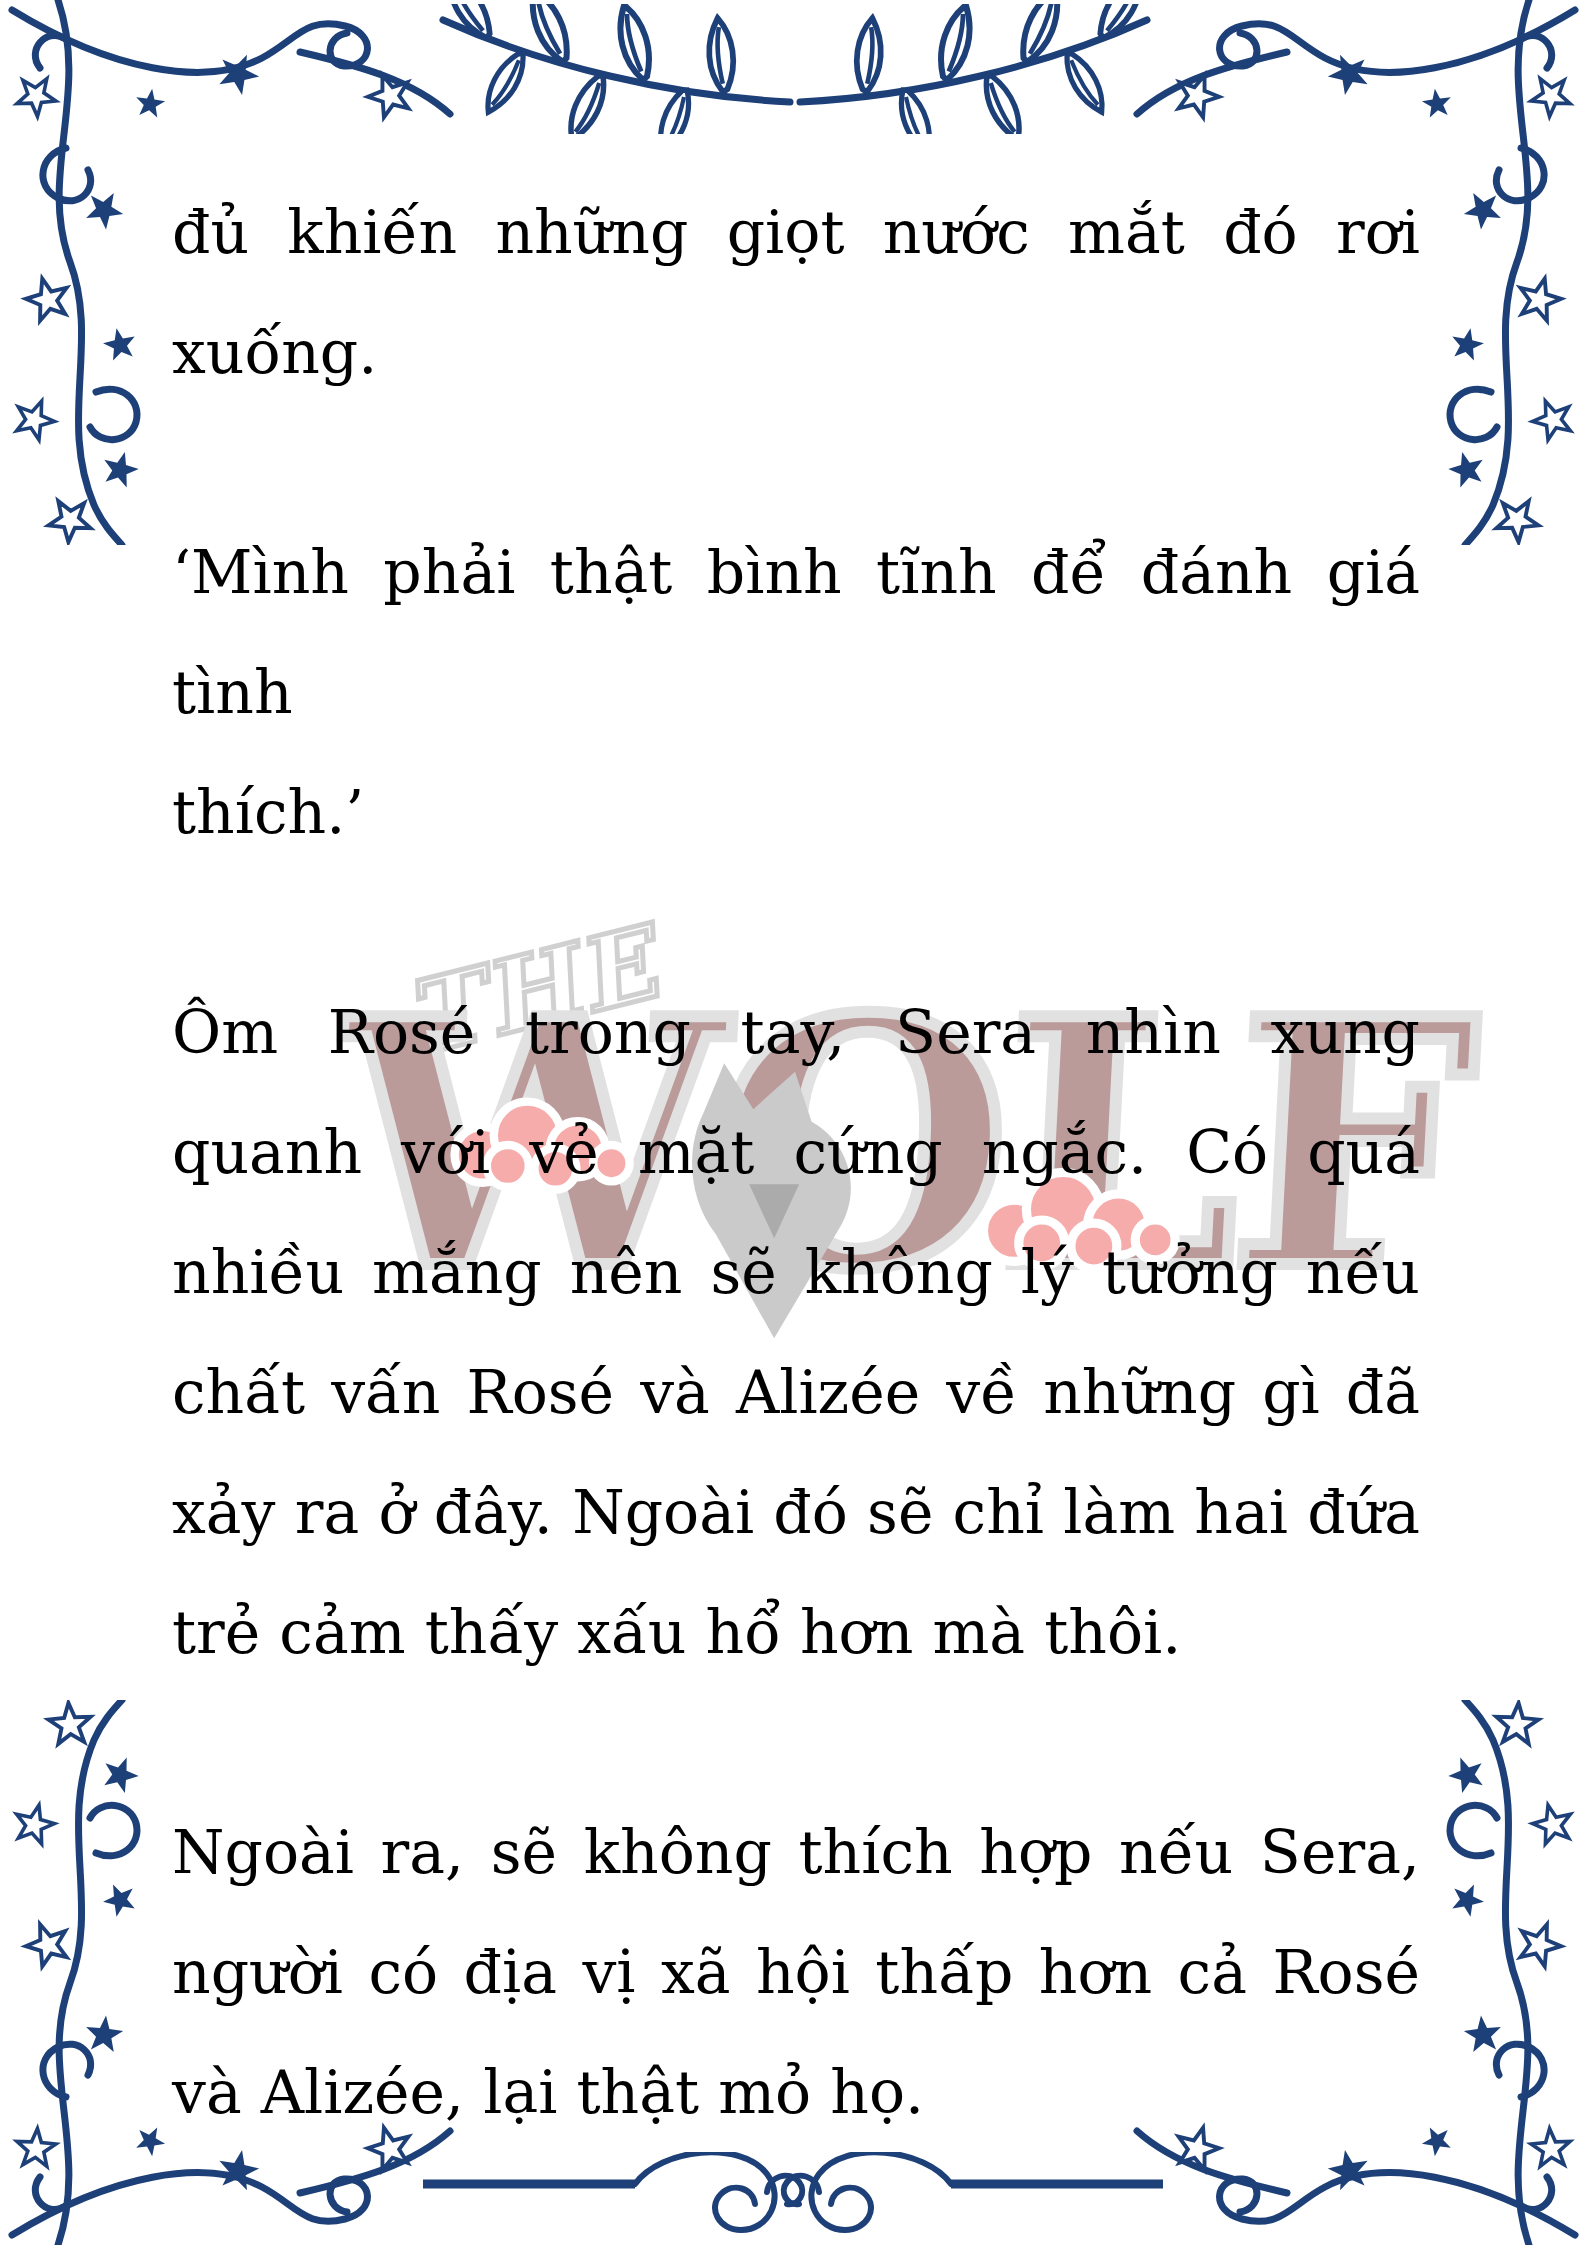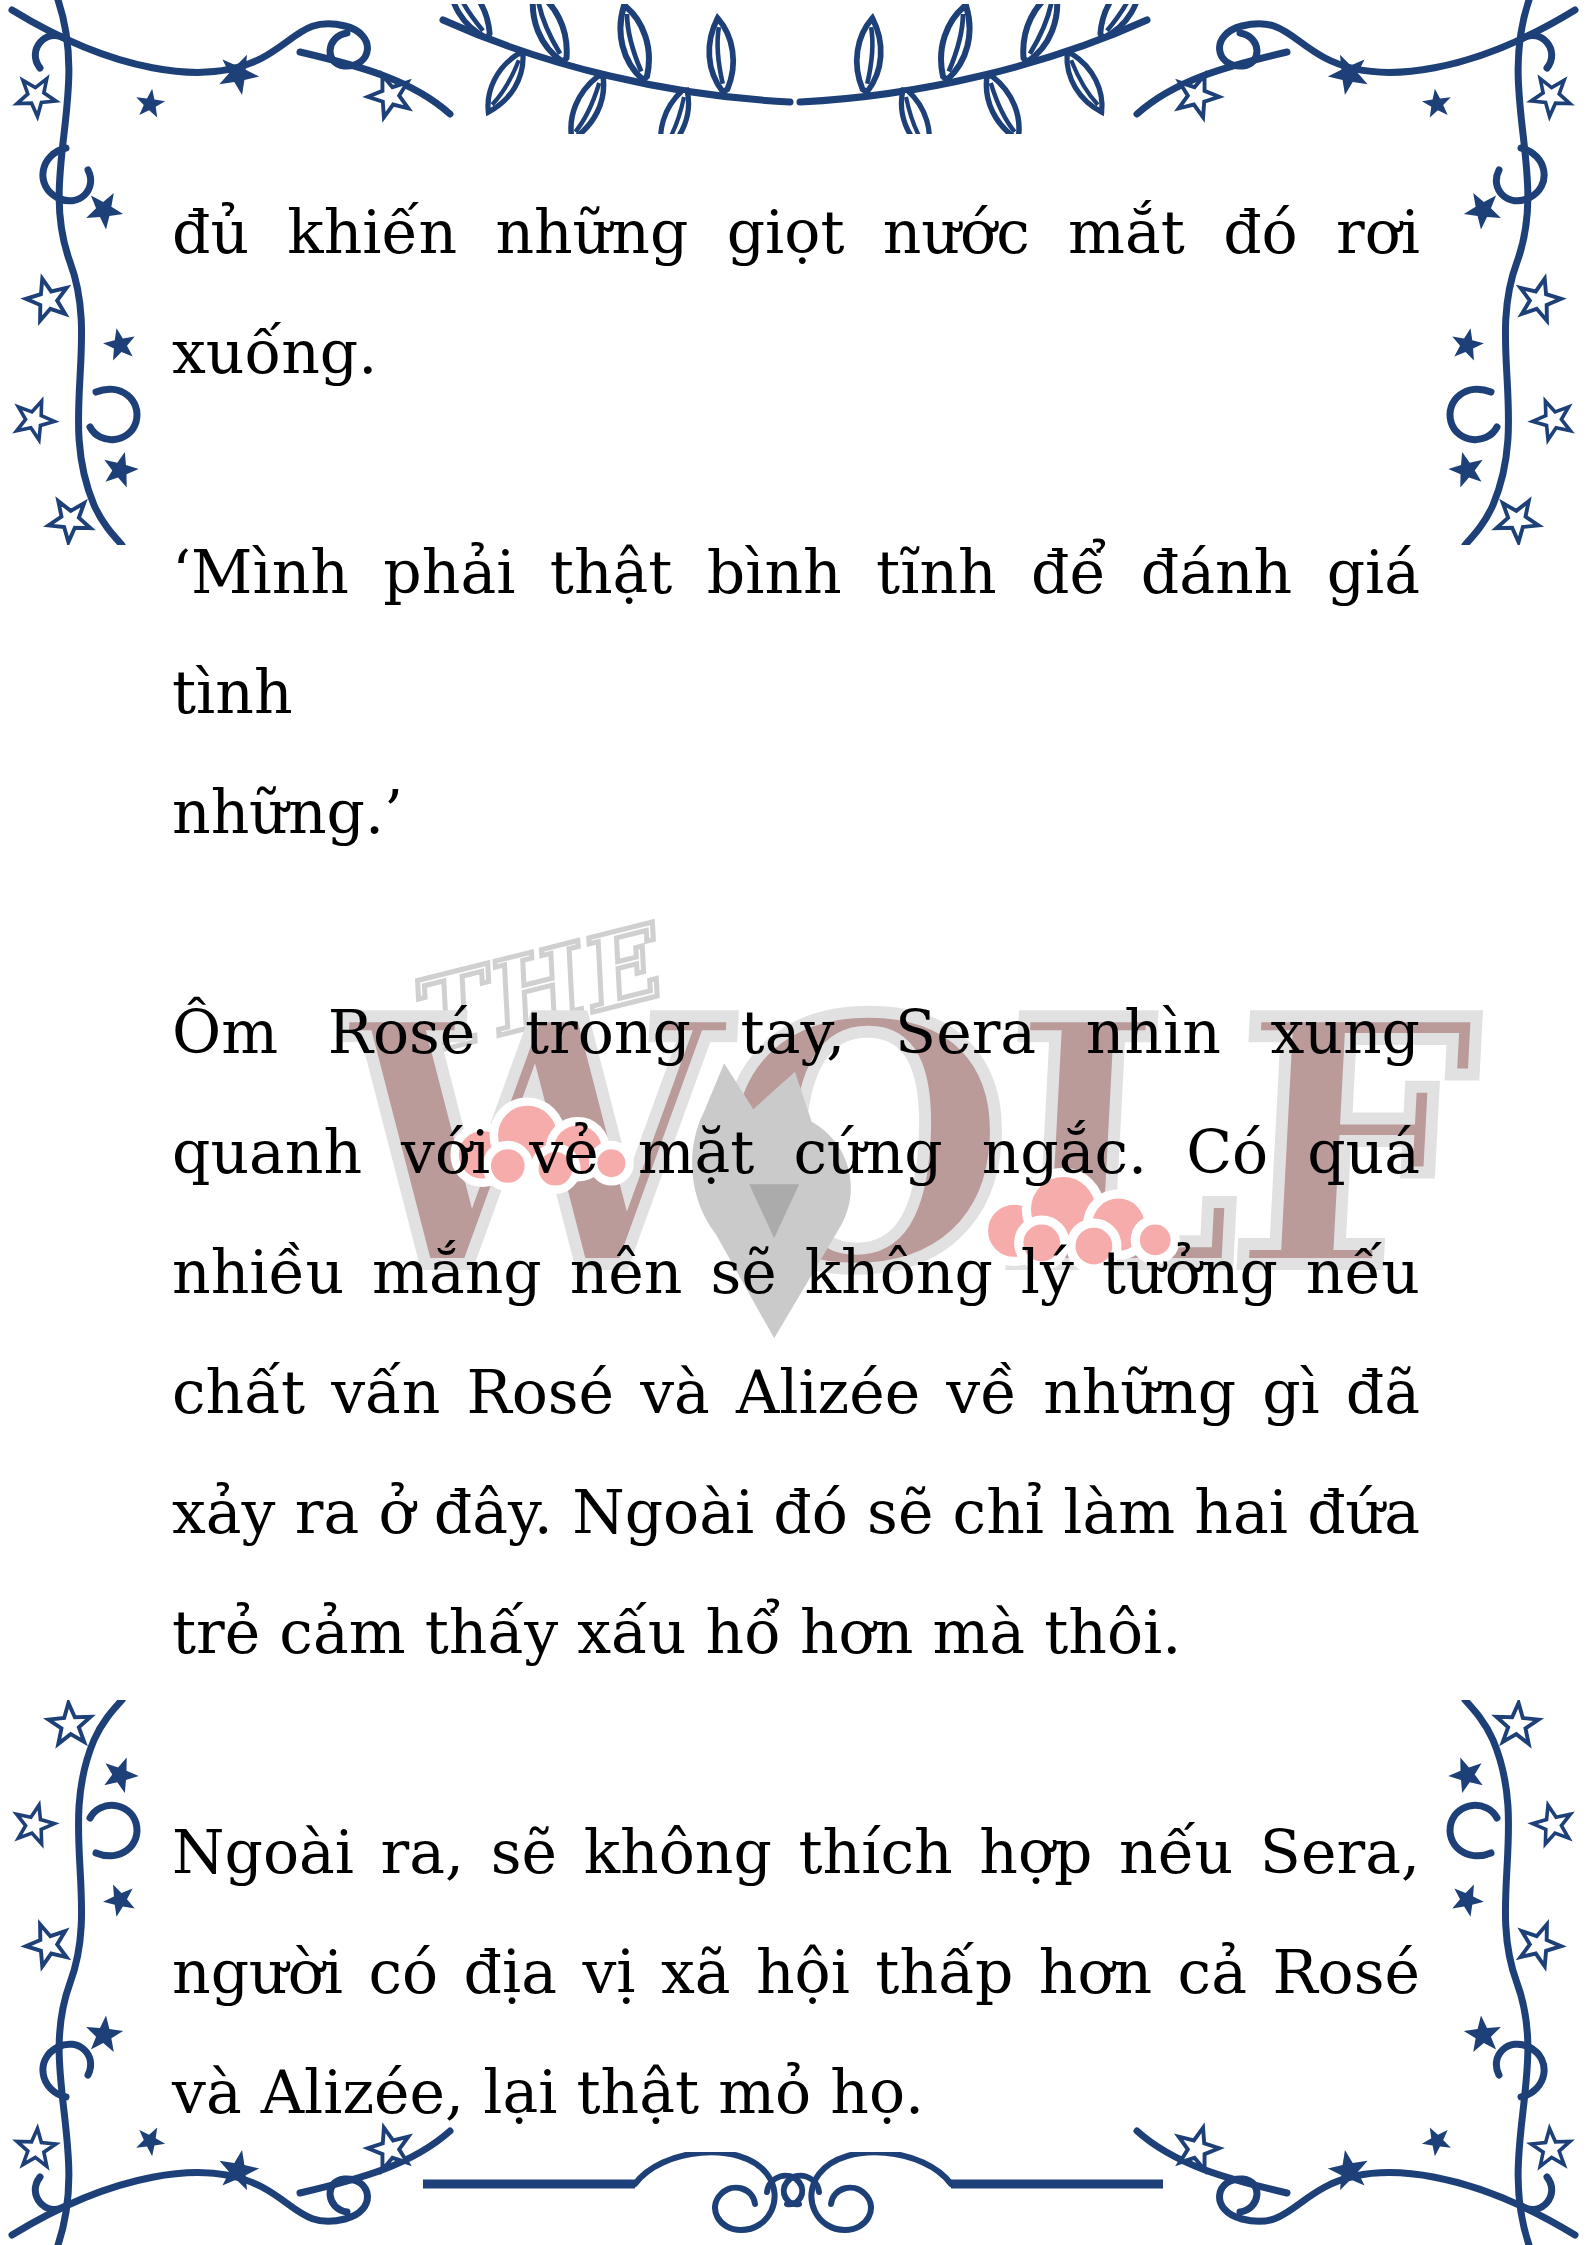--- a/index.html
+++ b/index.html
@@ -191,21 +191,21 @@
     </svg>
   </div>
 
   <div class="text-block">
       <div class="paragraph">
         <div class="line">đủ khiến những giọt nước mắt đó rơi</div>
         <div class="line last">xuống.</div>
       </div>
       <div class="paragraph">
         <div class="line">‘Mình phải thật bình tĩnh để đánh giá tình</div>
-        <div class="line last">những.’</div>
+        <div class="line last">thích.’</div>
       </div>
       <div class="paragraph">
         <div class="line">Ôm Rosé trong tay, Sera nhìn xung</div>
         <div class="line">quanh với vẻ mặt cứng ngắc. Có quá</div>
         <div class="line">nhiều mắng nên sẽ không lý tưởng nếu</div>
         <div class="line">chất vấn Rosé và Alizée về những gì đã</div>
         <div class="line">xảy ra ở đây. Ngoài đó sẽ chỉ làm hai đứa</div>
         <div class="line last">trẻ cảm thấy xấu hổ hơn mà thôi.</div>
       </div>
       <div class="paragraph">

